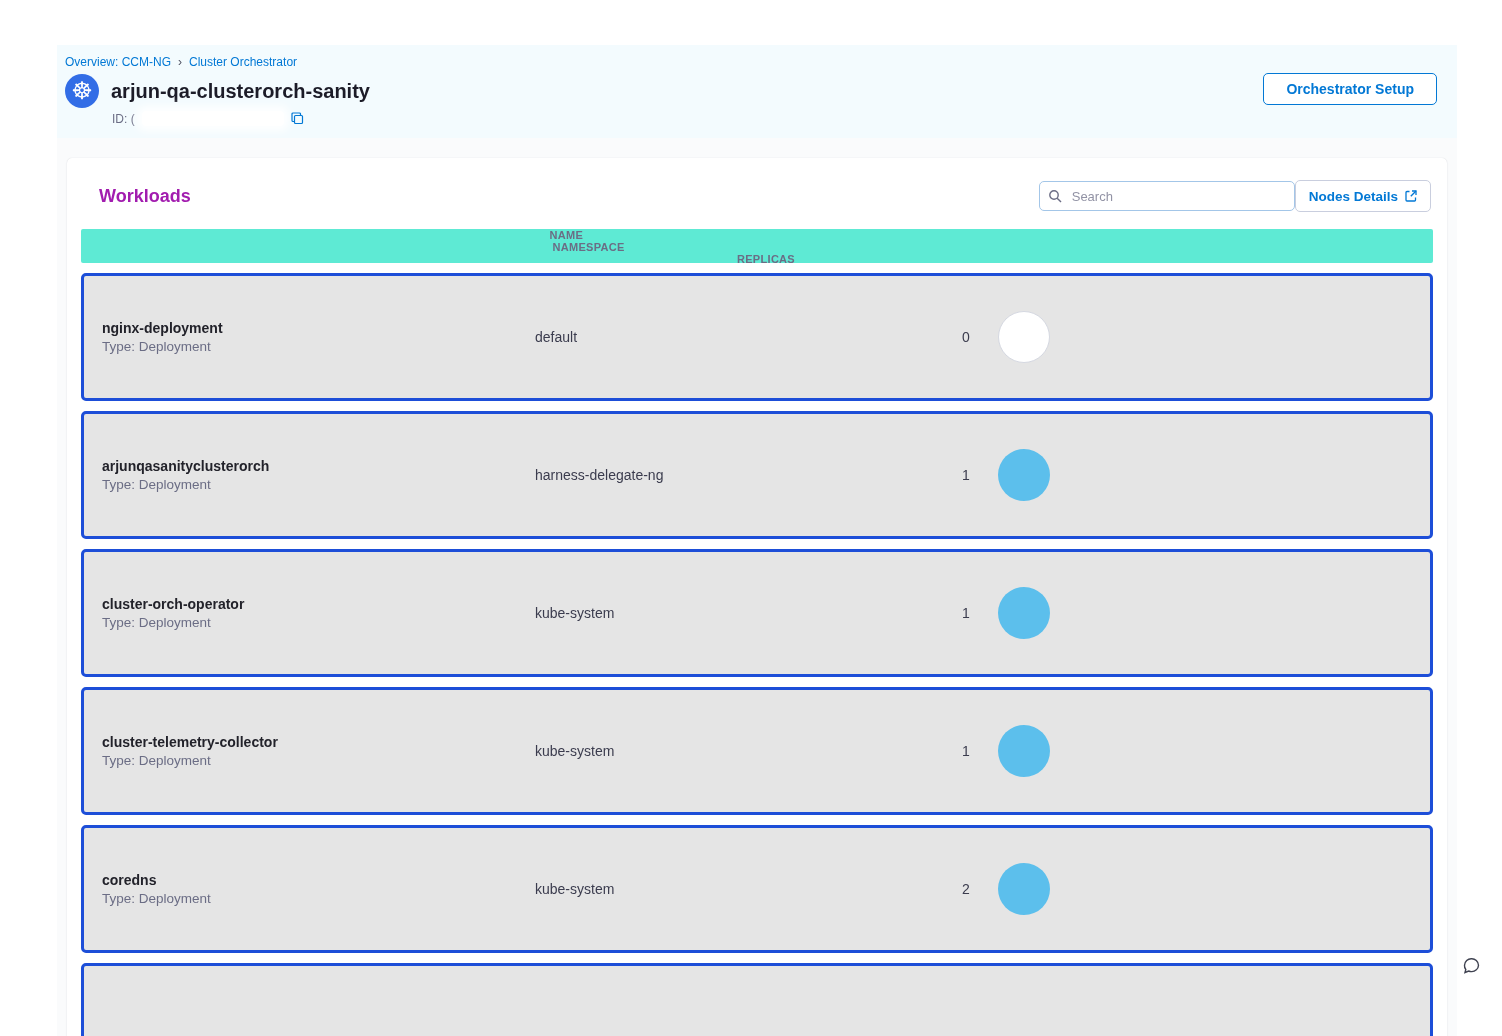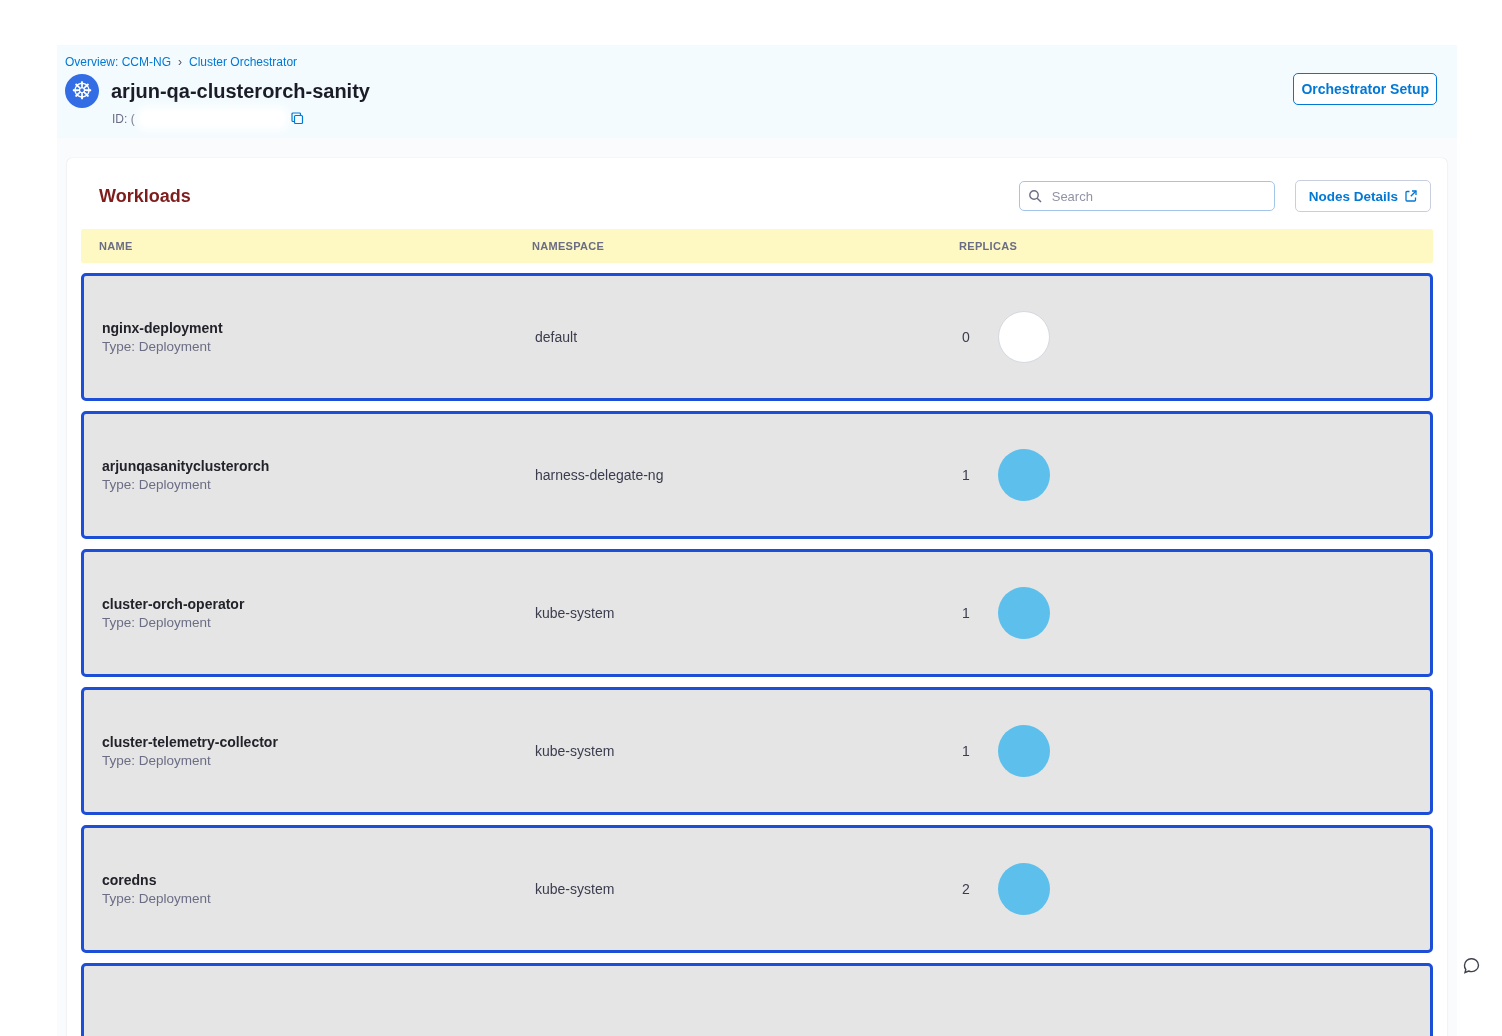--- a/index.html
+++ b/index.html
@@ -33,21 +33,21 @@
   .redacted {
     display: inline-block; width: 142px; height: 15px; border-radius: 3px;
     background: rgba(255,255,255,0.95);
     box-shadow: 0 0 8px 5px rgba(255,255,255,0.9);
   }
   .copy-icon svg { display: block; }
   .setup-btn {
     position: absolute; right: 20px; top: 28px;
     background: #ffffff; border: 1px solid #0278d5; color: #0278d5;
     font-weight: 700; font-size: 14px;
-    padding: 7px 7px; border-radius: 5px; cursor: pointer;
+    padding: 7px 22px; border-radius: 5px; cursor: pointer;
     font-family: inherit;
   }
 
   
   .tabs-bar {
     background: #ffffff; border-bottom: 1px solid #d9dae5;
     display: flex; gap: 30px; padding-left: 24px; height: 47px;
   }
   .tab {
     display: flex; align-items: center; font-size: 14px; color: #22222a;
@@ -57,22 +57,22 @@
   .tab.active { font-weight: 700; border-bottom-color: #0278d5; }
 
   
   .content { background: #fafbfc; padding: 20px 10px 0 10px; min-height: 900px; }
   .card {
     background: #ffffff; border-radius: 5px;
     box-shadow: 0 0 1px rgba(40,41,61,0.18), 0 1px 2px rgba(96,97,112,0.10);
     padding: 22px 14px 14px 14px;
   }
   .toolbar { display: flex; justify-content: space-between; align-items: center; padding: 0 2px 0 18px; }
-  .workloads-title { font-size: 18px; font-weight: 700; color: #7f1d1d; }
-  .toolbar-right { display: flex; align-items: center; gap: 20px; }
+  .workloads-title { font-size: 18px; font-weight: 700; color: #a21caf; }
+  .toolbar-right { display: flex; align-items: center; gap: 0; }
   .search-box {
     display: flex; align-items: center; gap: 8px;
     width: 256px; height: 30px; box-sizing: border-box;
     border: 1px solid #a3c6e8; border-radius: 5px; background: #ffffff;
     padding: 0 8px;
   }
   .search-box input {
     border: none; outline: none; flex: 1; font-size: 13px; color: #22222a;
     font-family: inherit; background: transparent;
   }
@@ -80,22 +80,22 @@
   .view-details-btn {
     display: flex; align-items: center; gap: 7px;
     height: 32px; box-sizing: border-box;
     background: #ffffff; border: 1px solid #c9cede; border-radius: 5px;
     color: #0278d5; font-weight: 700; font-size: 13.5px;
     padding: 0 13px; cursor: pointer; font-family: inherit;
   }
 
   
   .thead {
-    margin-top: 17px; background: #fef9c3; border-radius: 2px;
-    height: 34px; display: flex; align-items: center; padding-left: 18px;
+    margin-top: 17px; background: #5eead4; border-radius: 2px;
+    height: 34px; display: flex; align-items: center; padding-left: 18px; flex-direction: column;
   }
   .thead span {
     font-size: 11px; font-weight: 700; color: #6b6d85;
     text-transform: uppercase; letter-spacing: 0.3px;
   }
   .col-name { width: 433px; flex: 0 0 auto; }
   .col-ns   { width: 427px; flex: 0 0 auto; }
   .col-rep  { flex: 1; }
 
   .wrow {

